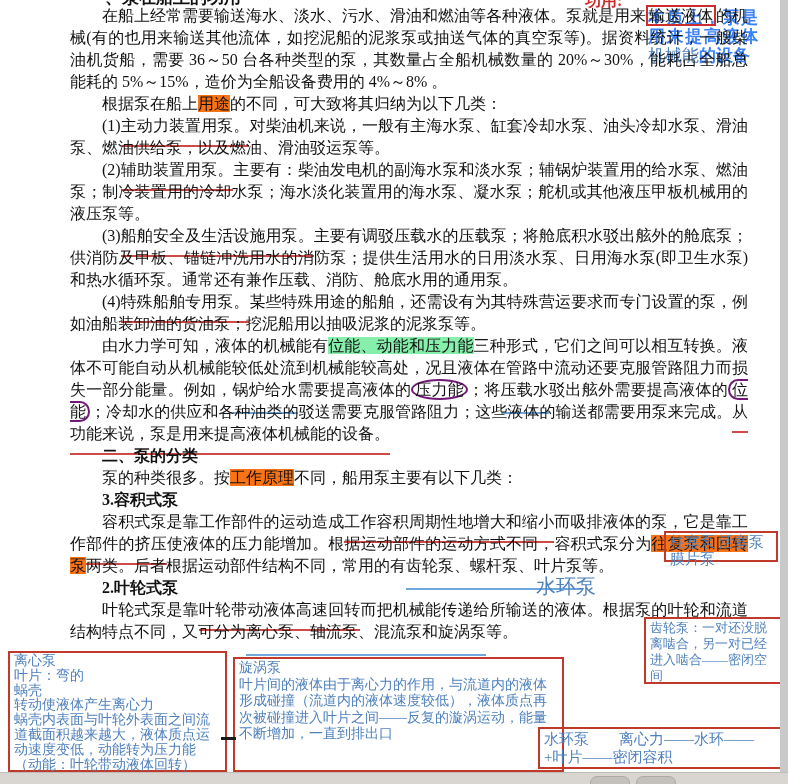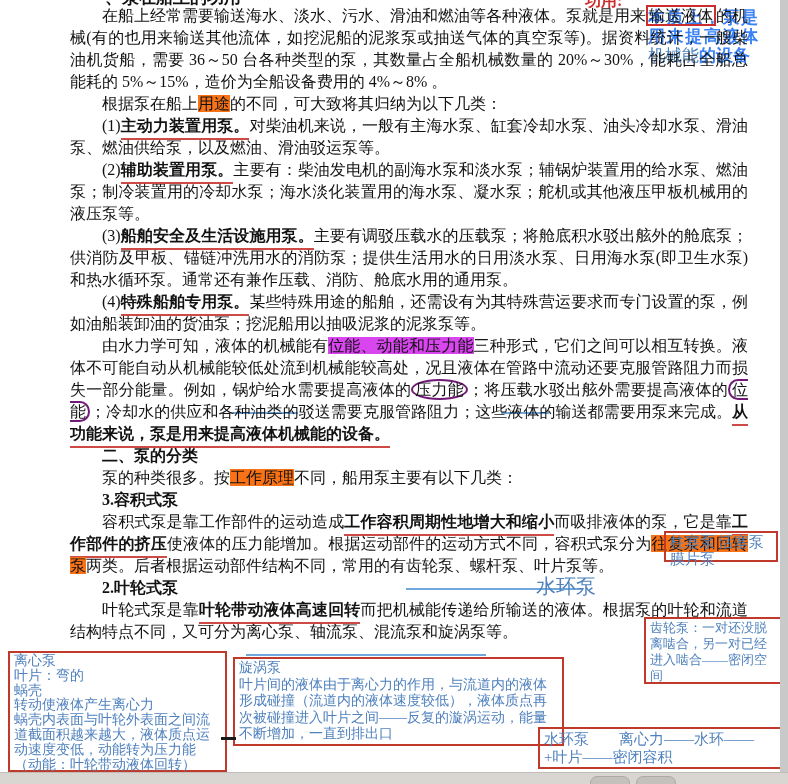--- a/index.html
+++ b/index.html
@@ -6,38 +6,38 @@
   .screen{position:relative;width:788px;height:784px;background:#ffffff;overflow:hidden;
           font-family:"Liberation Serif","DejaVu Serif",serif;}
   
   .content{position:absolute;left:70px;top:5px;width:678px;color:#121212;
            font-size:16px;line-height:22px;text-align:justify;}
   .para{margin:0;text-indent:2em;}
   .run{white-space:normal;}
   .run.bold{font-weight:bold;}
   .run.redbox{border:2px solid #cc2e2e;padding:0 1px;}
   .run.yellow{background:#f97316;}
-  .run.redhl{background:#d946ef;}
-  .run.redline{border-bottom:2px solid #cd4a46;padding-bottom:4px;font-weight:bold;}
+  .run.redhl{background:#86efac;}
+  .run.redline{border-bottom:2px solid #cd4a46;padding-bottom:11px;}
   .run.blueline{border-bottom:2px solid #6fa8dc;padding-bottom:14px;}
   .run.bluecircle{border:2px solid #701a75;border-radius:50%;padding:0 2px;}
   .run.red{color:#3b82f6;font-weight:bold;}
   .run.blue{color:#4f81bd;}
   
   .head-frag{position:absolute;left:88px;top:-14px;font-size:17px;font-weight:bold;color:#111;white-space:nowrap;}
   .corner-label{position:absolute;left:585px;top:-9px;font-size:16px;font-weight:bold;color:#cc2e2e;white-space:nowrap;}
   
   .margin-note{position:absolute;left:648px;top:8px;width:110px;font-size:17px;line-height:19px;text-align:justify;}
   
   .note-box{position:absolute;border:2px solid #c0392b;color:#4f81bd;background:transparent;
             white-space:pre-line;box-sizing:border-box;padding:1px 4px;text-align:left;}
   .nb-piston{left:664px;top:531px;width:114px;height:31px;font-size:15px;line-height:17px;}
   .nb-gear{left:644px;top:617px;width:141px;height:67px;font-size:13px;line-height:16px;}
   .nb-centrifugal{left:8px;top:651px;width:219px;height:121px;font-size:14px;line-height:14.8px;}
-  .nb-vortex{left:233px;top:657px;width:331px;height:89px;font-size:14px;line-height:16.5px;}
+  .nb-vortex{left:233px;top:657px;width:331px;height:115px;font-size:14px;line-height:16.5px;}
   .nb-waterring{left:538px;top:727px;width:260px;height:42px;font-size:15px;line-height:18px;}
   .label-blue{position:absolute;left:536px;top:573px;color:#4f81bd;font-size:20px;white-space:nowrap;}
   .connector{position:absolute;left:221px;top:737px;width:15px;height:3px;background:#1a1a1a;}
   
   .right-strip{position:absolute;left:780px;top:0;width:8px;height:784px;background:#c9c9c9;}
   .bottom-bar{position:absolute;left:0;top:772px;width:788px;height:12px;background:#d9d6d2;border-top:1px solid #c0bdb9;}
   .pill{position:absolute;top:776px;width:38px;height:16px;border-radius:7px;background:#c4c1bd;border:1px solid #adaaa6;}
   .pill.p1{left:590px;}
   .pill.p2{left:636px;}
 </style>

